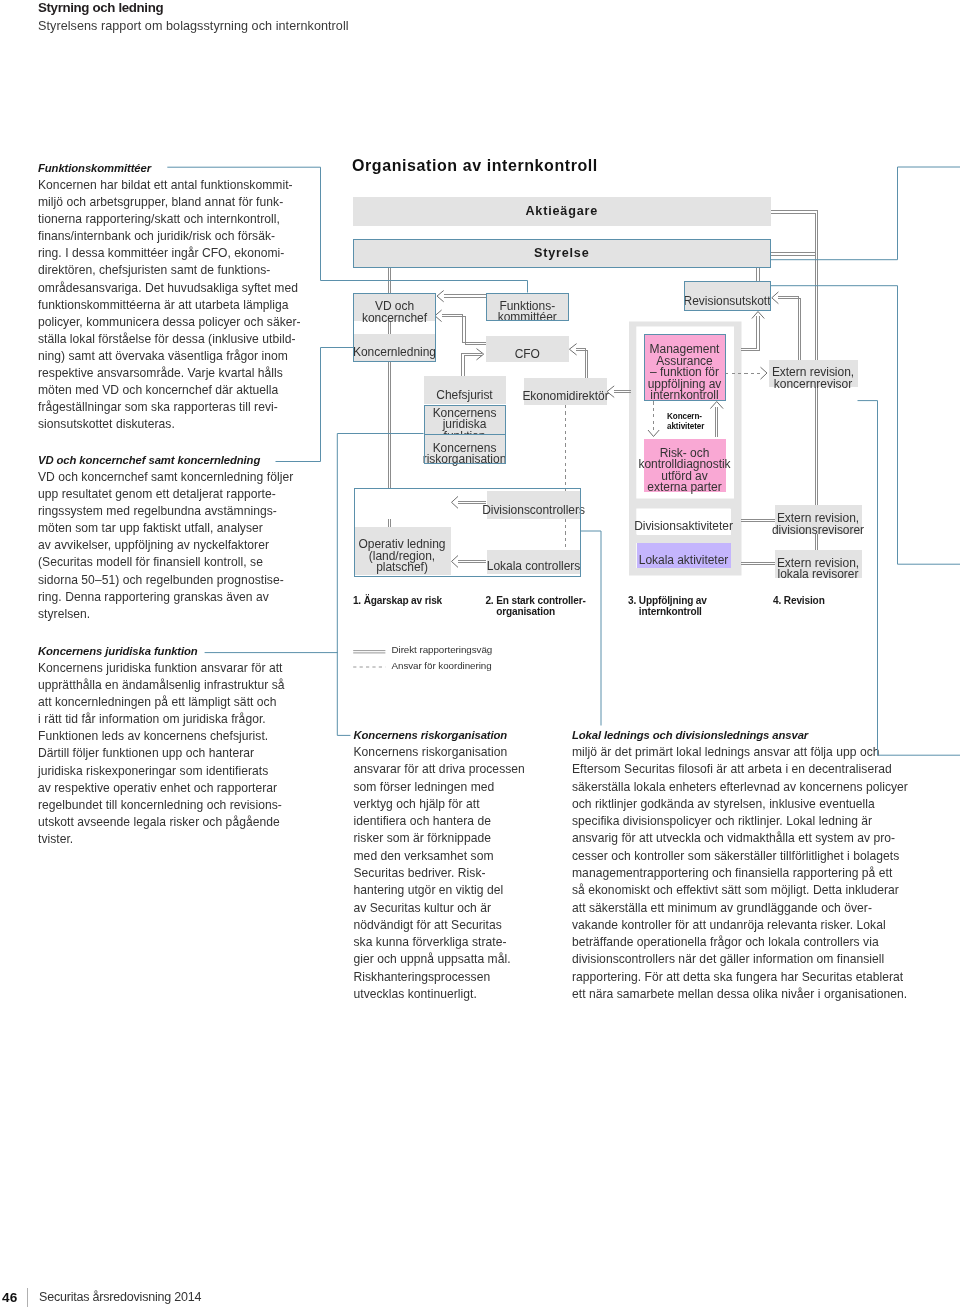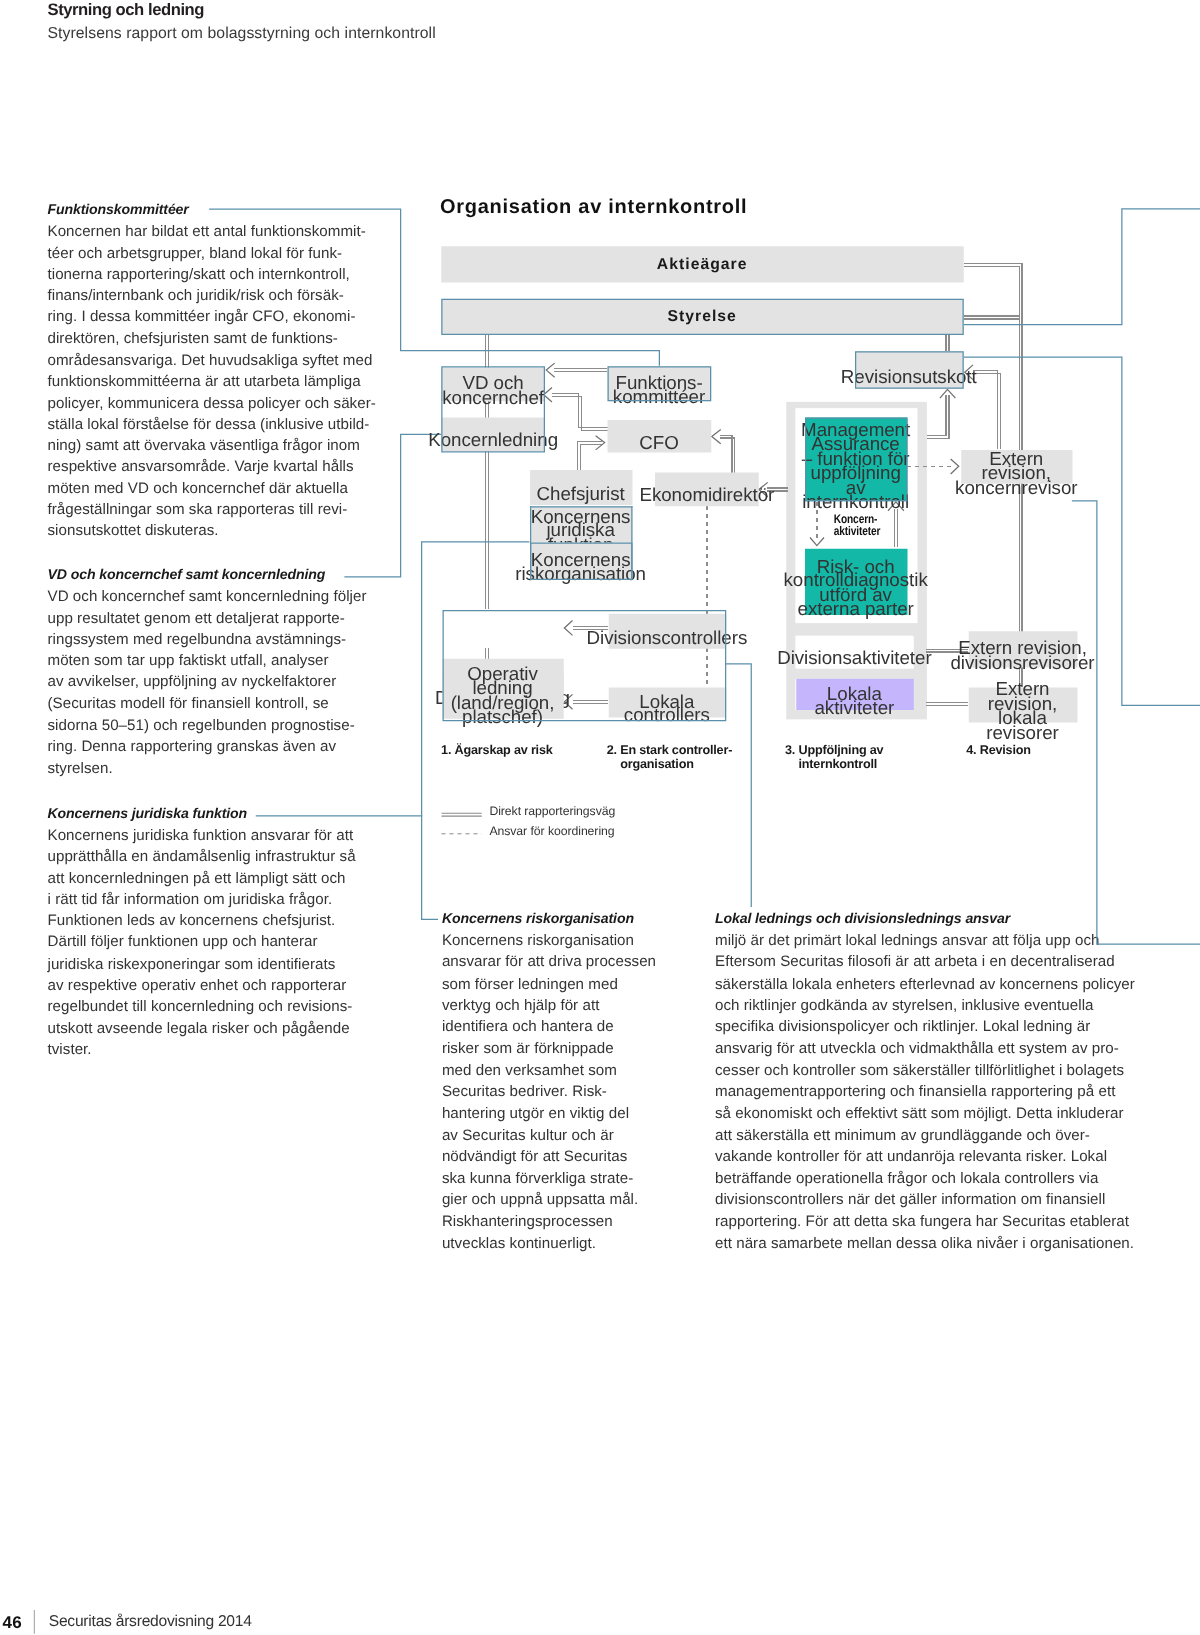--- a/index.html
+++ b/index.html
@@ -12,45 +12,45 @@
   #hdr-sub{left:38px;top:18.5px;font-size:12.6px;color:#3a3a3a;letter-spacing:0.06px;text-align:center;}
 
   
   .art{position:absolute;}
   .art .h{font-size:11.3px;font-weight:bold;font-style:italic;letter-spacing:-0.1px;line-height:17px;color:#1a1a1a;white-space:nowrap;}
   #art3 .ln, #art4 .ln{line-height:17.28px;}
   .art .ln{font-size:12.1px;line-height:17.1px;color:#333;letter-spacing:0.04px;white-space:nowrap;}
 
   
   #dgTitle{left:352px;top:157px;font-size:16px;font-weight:bold;letter-spacing:0.58px;color:#111;}
-  .bx{position:absolute;background:#e3e3e3;display:flex;align-items:center;justify-content:center;text-align:center;font-size:15px;color:#333;line-height:11.5px;letter-spacing:-0.03px;box-sizing:border-box;padding-top:11px;}
+  .bx{position:absolute;background:#e3e3e3;display:flex;align-items:center;justify-content:center;text-align:center;font-size:12px;color:#333;line-height:11.5px;letter-spacing:-0.03px;box-sizing:border-box;padding-top:11px;}
   .bxbig{font-size:12.6px;font-weight:bold;color:#1a1a1a;letter-spacing:0.82px;padding-top:0px;}
   .bbox{position:absolute;border:1px solid #5b90ab;box-sizing:border-box;z-index:5;pointer-events:none;}
-  .dark{background:#14b8a6;}
+  .dark{background:#f9a8d4;}
   .cap{position:absolute;font-size:10.1px;font-weight:bold;color:#1a1a1a;line-height:11.2px;letter-spacing:-0.15px;}
   .leg{position:absolute;font-size:9.8px;color:#333;letter-spacing:-0.05px;}
 
   
   #ft-num{left:2px;top:1290px;font-size:13.6px;font-weight:bold;letter-spacing:0.3px;color:#111;}
   #ft-rule{left:27px;top:1288px;width:1px;height:19px;background:#b0b0b0;}
   #ft-txt{left:39px;top:1289.5px;font-size:12.5px;color:#333;letter-spacing:-0.2px;}
 </style>
 </head>
 <body>
 
 <div class="page">
 
   <div class="abs" id="hdr-title">Styrning och ledning</div>
   <div class="abs" id="hdr-sub">Styrelsens rapport om bolagsstyrning och internkontroll</div>
 
   <div class="art" id="art0" style="left:38px;top:160px;">
     <div class="h">Funktionskommittéer</div>
     <div class="body">
         <div class="ln">Koncernen har bildat ett antal funktionskommit-</div>
-        <div class="ln">téer och arbetsgrupper, bland lokal för funk-</div>
+        <div class="ln">miljö och arbetsgrupper, bland annat för funk-</div>
         <div class="ln">tionerna rapportering/skatt och internkontroll,</div>
         <div class="ln">finans/internbank och juridik/risk och försäk-</div>
         <div class="ln">ring. I dessa kommittéer ingår CFO, ekonomi-</div>
         <div class="ln">direktören, chefsjuristen samt de funktions-</div>
         <div class="ln">områdesansvariga. Det huvudsakliga syftet med</div>
         <div class="ln">funktionskommittéerna är att utarbeta lämpliga</div>
         <div class="ln">policyer, kommunicera dessa policyer och säker-</div>
         <div class="ln">ställa lokal förståelse för dessa (inklusive utbild-</div>
         <div class="ln">ning) samt att övervaka väsentliga frågor inom</div>
         <div class="ln">respektive ansvarsområde. Varje kvartal hålls</div>

